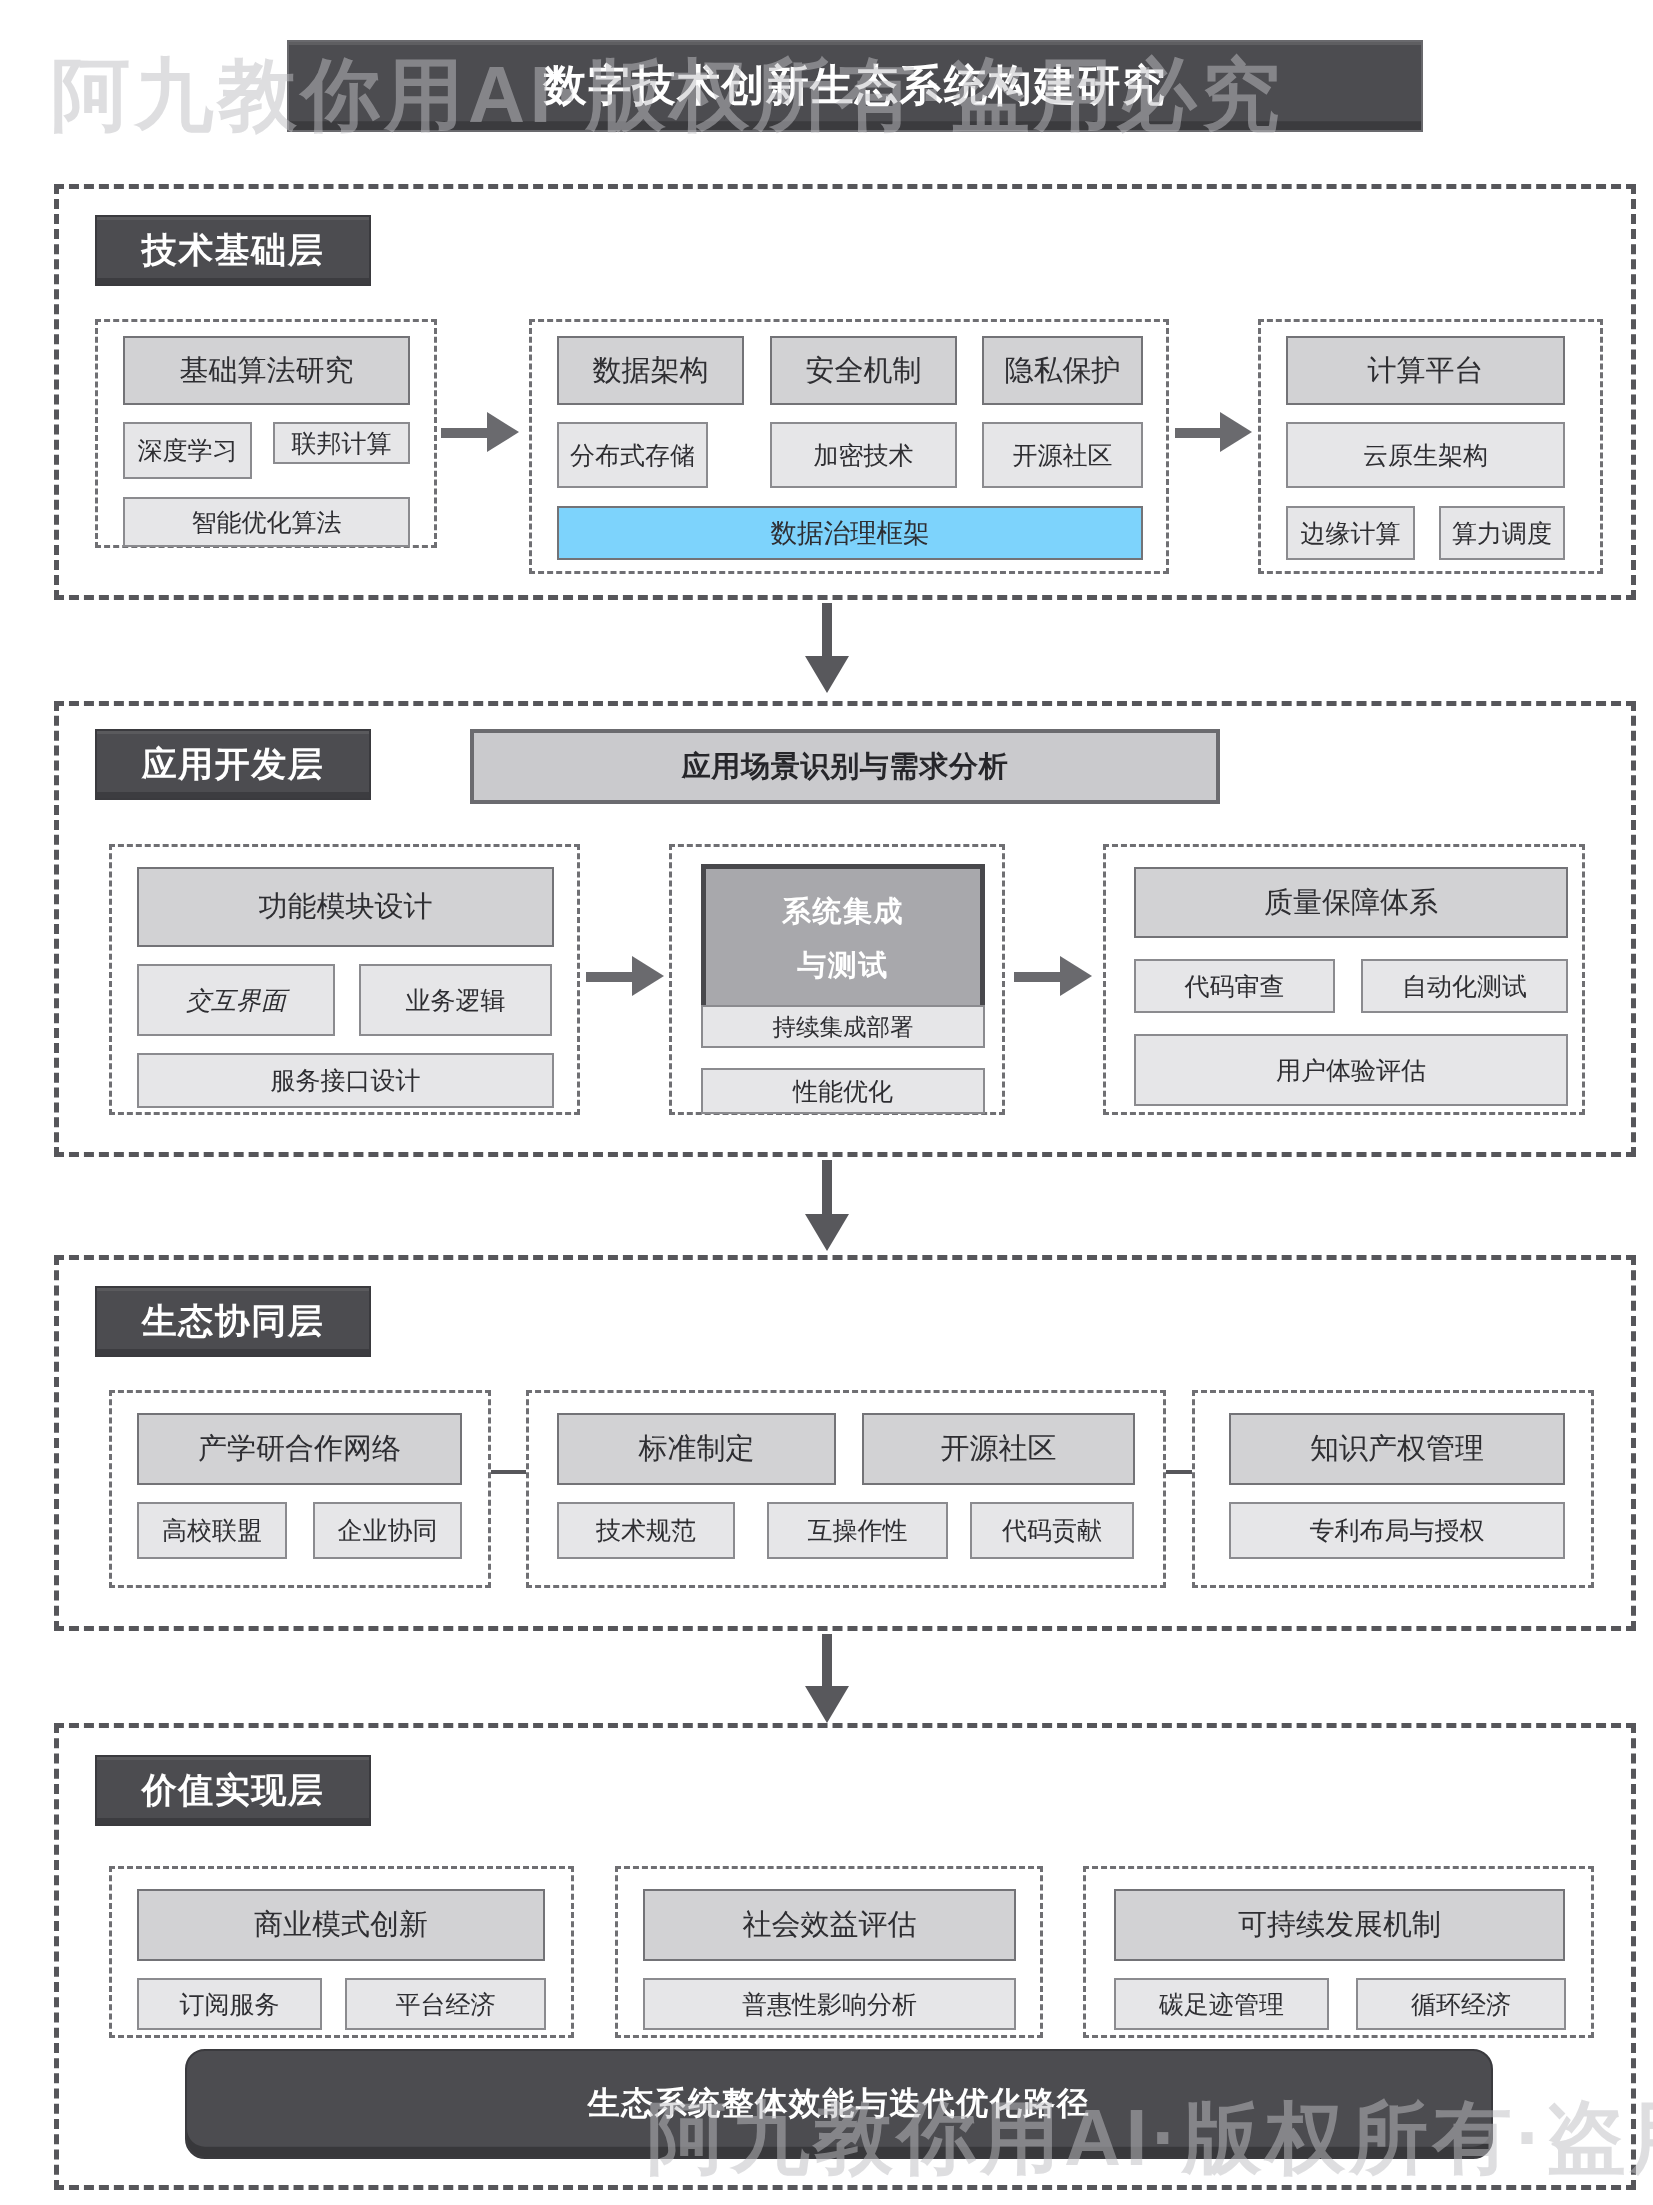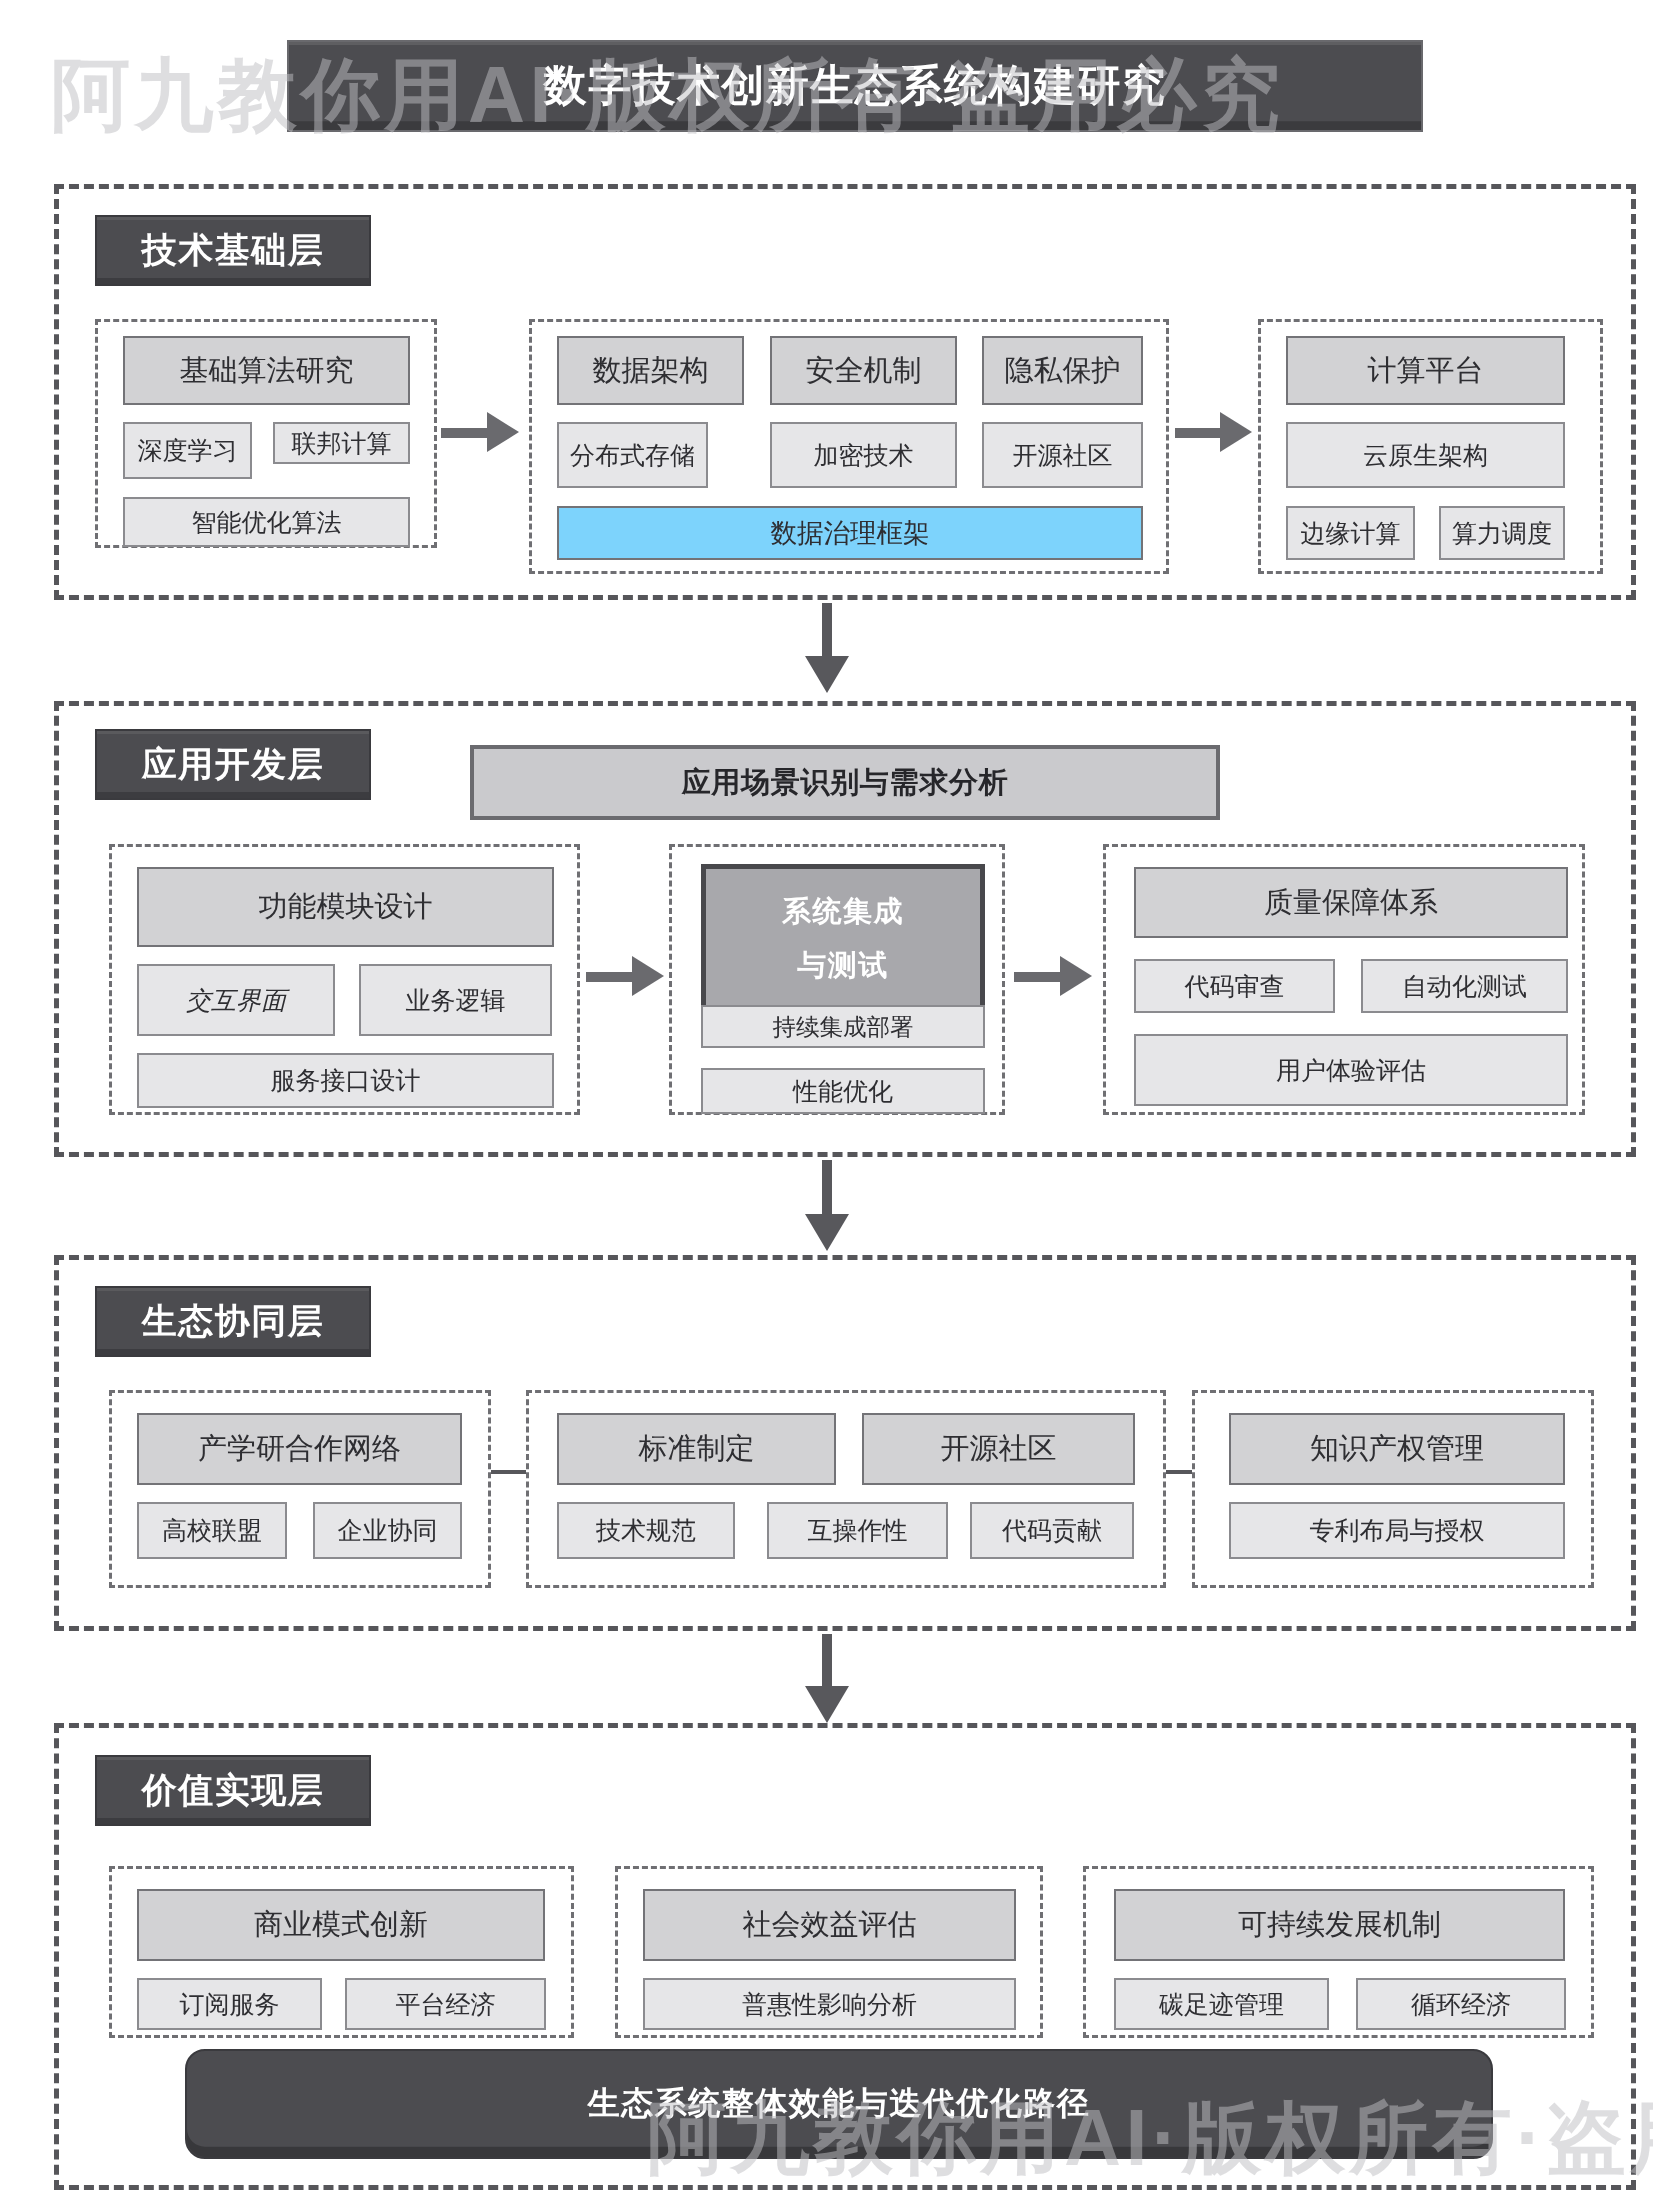--- a/index.html
+++ b/index.html
@@ -16,21 +16,21 @@
              box-shadow:inset 0 -5.9px 0 rgba(0,0,0,.20), inset 0 2.9px 0 rgba(255,255,255,.08); z-index:2; letter-spacing:1.5px;}
   .footer-bar{background:#4c4c50; border:2.2px solid #3a3a3e; color:#fff; font-size:32px; font-weight:700;
              box-shadow:inset 0 -10.3px 0 rgba(0,0,0,.26); z-index:2; letter-spacing:1.5px;}
   
   .dash-outer{border:5.1px dashed #56565a; z-index:1;}
   .dash-inner{border:3.7px dashed #6f6f73; z-index:1;}
   
   .box-h{background:#d2d2d4; border:2.9px solid #737377; color:#2e2e32; font-size:29px; z-index:3;}
   .box-c{background:#e6e6e8; border:2.2px solid #8b8b8f; color:#2e2e32; font-size:25px; z-index:3;}
   .box-g{background:#7dd3fc; border:2.9px solid #737377; color:#2e2e32; font-size:26.5px; z-index:3;}
-  .box-banner{background:#cacacd; border:4.4px solid #6b6b6f; color:#26262a; font-size:29px; font-weight:700; z-index:3; letter-spacing:0.7px;margin-top:16px;}
+  .box-banner{background:#cacacd; border:4.4px solid #6b6b6f; color:#26262a; font-size:29px; font-weight:700; z-index:3; letter-spacing:0.7px;}
   .box-dark2{background:#a8a8ac; border:5.1px solid #48484c; color:#ffffff; font-size:29px; font-weight:700;
              flex-direction:column; gap:14.7px; z-index:3; letter-spacing:1.5px;}
   
   .shaft-h{background:#6a6a6e; z-index:2;}
   .head-right{width:0; height:0; border-top:20.6px solid transparent; border-bottom:20.6px solid transparent;
               border-left:32px solid #6a6a6e; z-index:2;}
   .shaft-v{background:#58585c; z-index:2;}
   .head-down{width:0; height:0; border-left:22px solid transparent; border-right:22px solid transparent;
              border-top:37px solid #58585c; z-index:2;}
   .connector{background:#57575b; z-index:2;}

